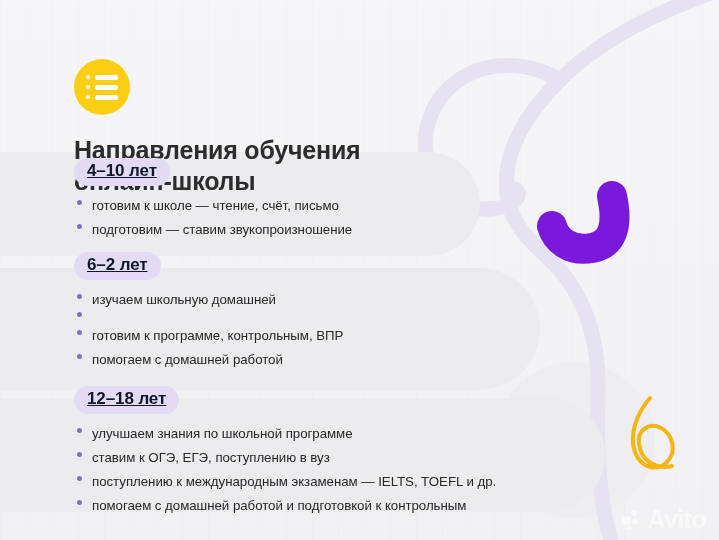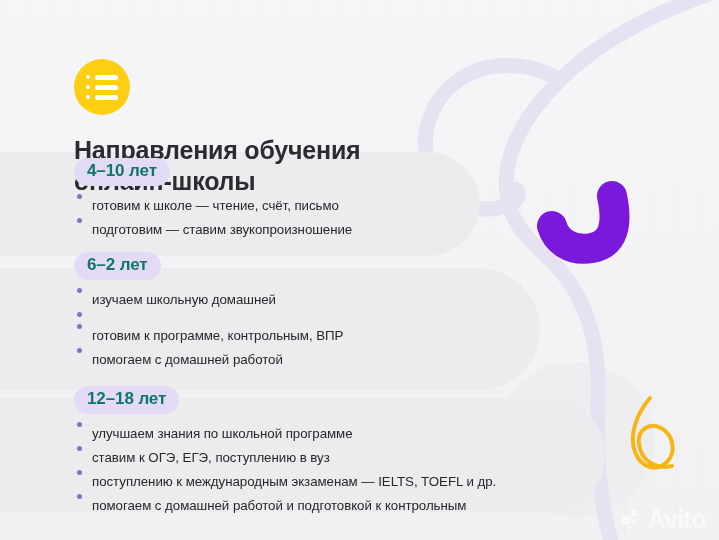--- a/index.html
+++ b/index.html
@@ -132,37 +132,38 @@
 
   
   .section { position: absolute; left: 74px; }
   #section-0 { top: 158px; }
   #section-1 { top: 252px; }
   #section-2 { top: 386px; }
 
   .age-pill {
     display: inline-block;
     background: #e3dbf6;
-    color: #0f766e;
+    color: #0f172a;
     font-size: 17px;
     font-weight: bold;
     border-radius: 14px;
     padding: 4px 13px 5px 13px;
     letter-spacing: -0.1px;
     line-height: 1.1;
+    text-decoration: underline;
   }
 
   .bullets {
     list-style: none;
     margin-top: 11px;
   }
 
   .bullet {
     display: flex;
-    align-items: flex-start;
+    align-items: center;
     gap: 10px;
     margin-bottom: 7px;
     padding-left: 3px;
   }
 
   .bullet-dot {
     width: 5px;
     height: 5px;
     border-radius: 50%;
     background: #8a6dc2;

